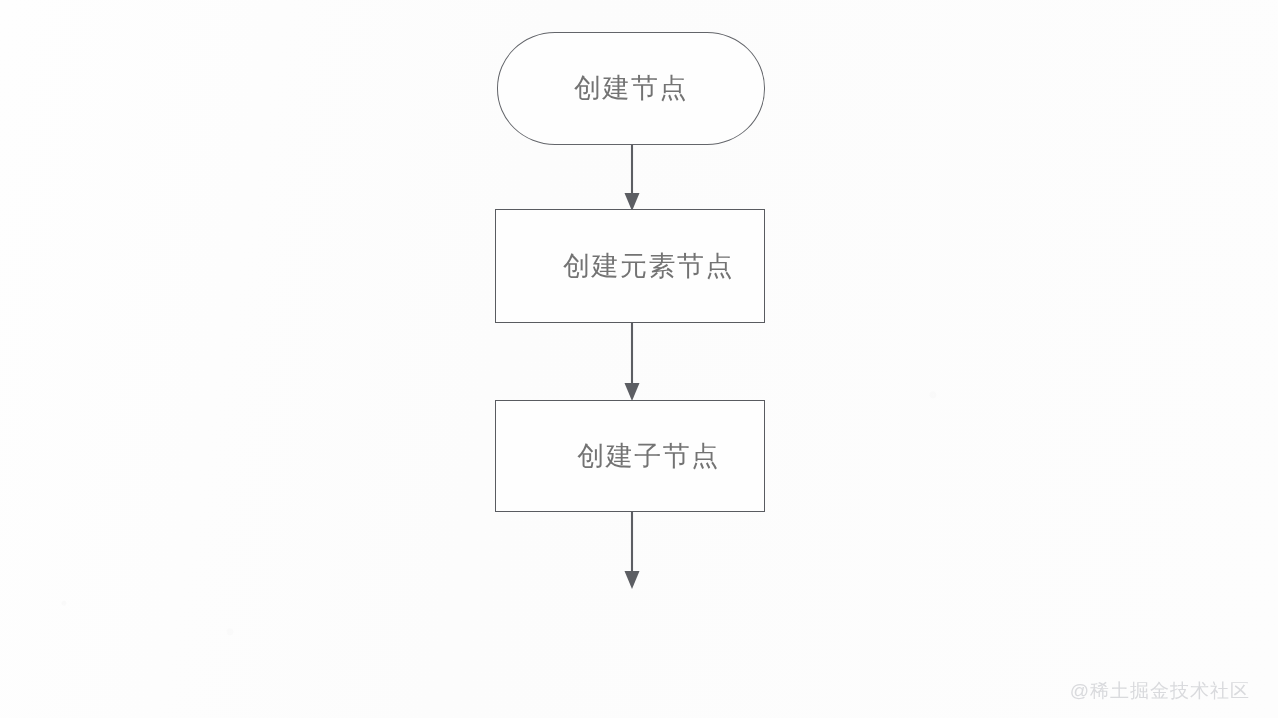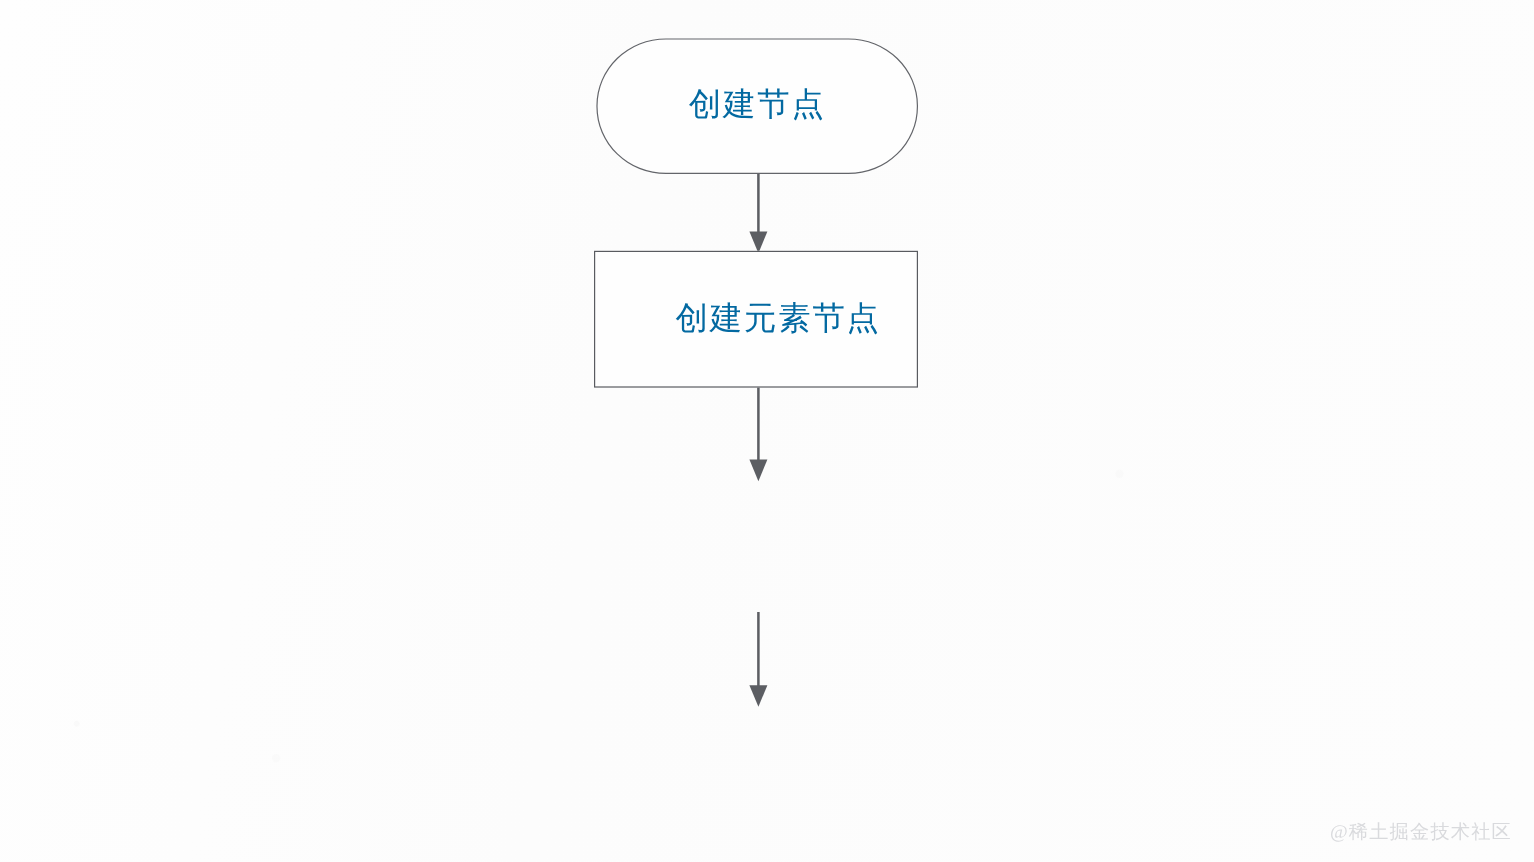--- a/index.html
+++ b/index.html
@@ -39,21 +39,21 @@
   .node.stadium {
     border-radius: 58px / 56px;
     border-color: #63656a;
   }
   .node.rect {
     border-radius: 0;
     padding-left: 37px;
   }
 
   .node-label {
-    color: #0369a1;
+    color: #737373;
     font-family: "DejaVu Serif", "Liberation Serif", serif;
     font-size: 27px;
     line-height: 1.28;
     letter-spacing: 1.5px;
     white-space: pre-line;
     font-weight: 400;
   }
   .node-label.mixed {
     font-family: "DejaVu Sans", "Liberation Sans", sans-serif;
     font-size: 25px;
@@ -63,25 +63,25 @@
 
   
   .connector {
     position: absolute;
     overflow: visible;
   }
 
   
   .watermark {
     position: absolute;
-    right: 18px;
+    right: 28px;
     bottom: 14px;
     color: #d9dadd;
-    font-family: Liberation Serif, serif;
-    font-size: 16px;
+    font-family: Liberation Sans, sans-serif;
+    font-size: 19px;
     letter-spacing: 1px;
     user-select: none;
   }
 </style>
 </head>
 <body>
 
 <div id="canvas">
 
   <svg class="connector" style="left:612px; top:143px; width:40px; height:70px;" viewBox="0 0 40 70">
@@ -100,17 +100,20 @@
   </svg>
 
   <div class="node stadium" style="left:497px; top:32px; width:268px; height:113px;">
     <span class="node-label">创建节点</span>
   </div>
 
   <div class="node rect" style="left:495px; top:209px; width:270px; height:114px;">
     <span class="node-label">创建元素节点</span>
   </div>
 
+  <div class="node rect" style="left:495px; top:400px; width:270px; height:112px;">
+    <span class="node-label">创建子节点</span>
+  </div>
 
 
   <div class="watermark">@稀土掘金技术社区</div>
 
 </div>
 
 </body></html>

